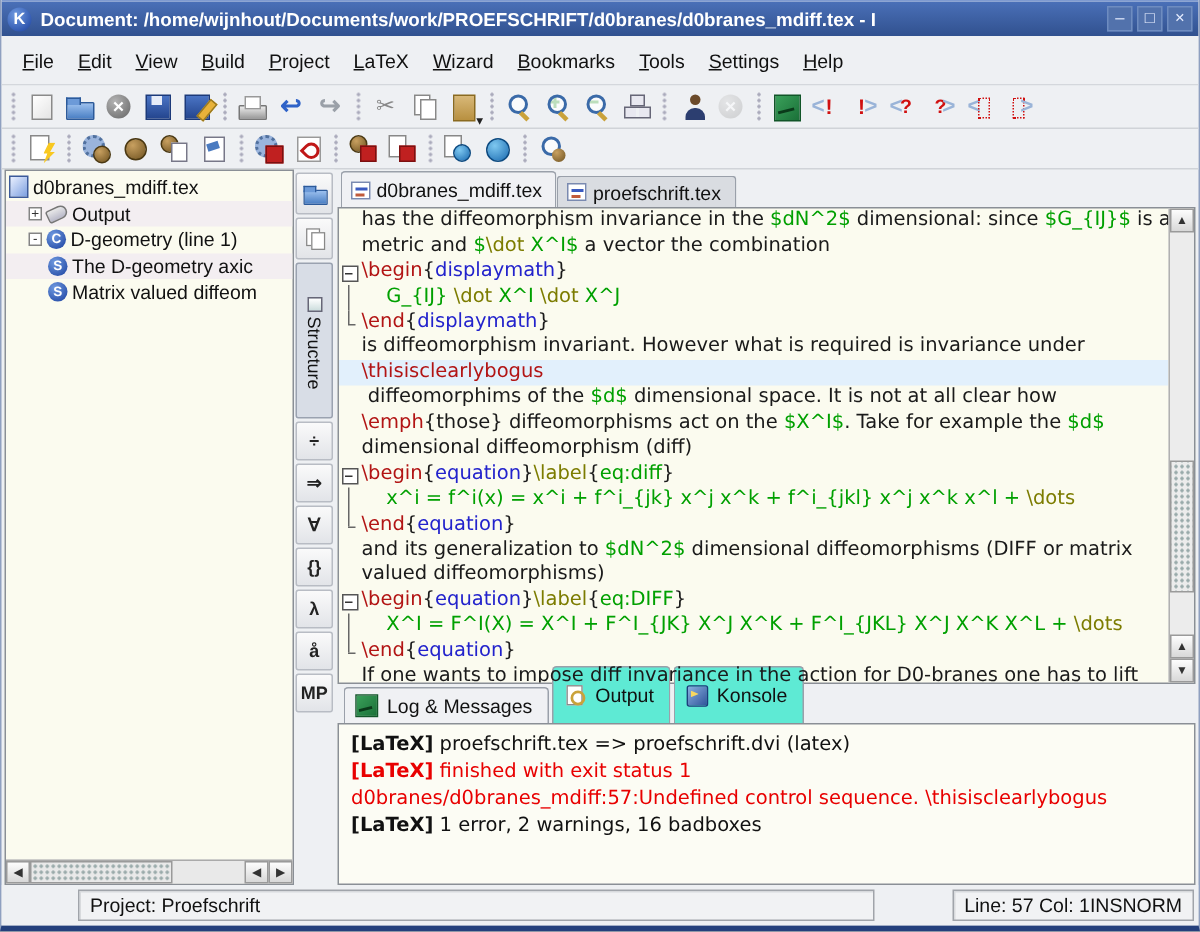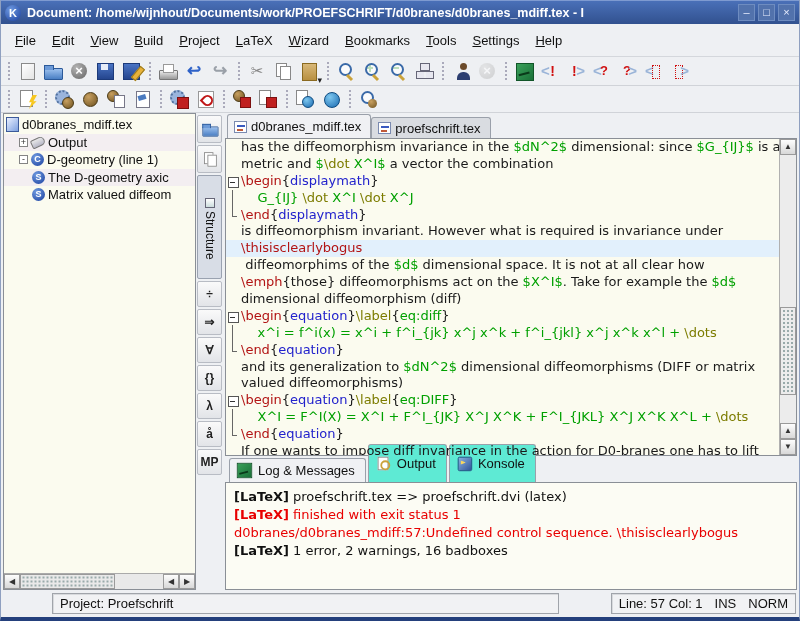--- a/index.html
+++ b/index.html
@@ -181,21 +181,21 @@
   .logframe { height:108px; flex:none; border:1px solid #8a8f96; background:#fcfcf4;
     padding:5px 8px; font-family:"DejaVu Sans",sans-serif; font-size:13px; overflow:hidden;}
   .lline { height:18px; line-height:18px; white-space:pre; }
   .lb{font-weight:bold;color:#111}.ln{color:#111}.lr{color:#e80000}.lrb{font-weight:bold;color:#e80000}
 
   
   .statusbar { height:27px; flex:none; display:flex; align-items:center; gap:4px; padding:2px 3px; background:#eef0f3;}
   .sbox { height:21px; background:#f1f2f4; border:1px solid #a0a4aa; box-shadow:inset 1px 1px 0 #d8dadd;
     font-size:13px; color:#111; display:flex; align-items:center; padding:0 7px;margin-left:48px; }
   .sbox-left { flex:1; }
-  .sbox-right { flex:none; gap:12px; }
+  .sbox-right { flex:none; gap:0; }
 </style>
 </head>
 <body>
 
 <div id="window">
 
   <div class="titlebar">
     <div class="appicon">K</div>
     <div class="title-text">Document: /home/wijnhout/Documents/work/PROEFSCHRIFT/d0branes/d0branes_mdiff.tex - I</div>
     <div style="display:flex;">

